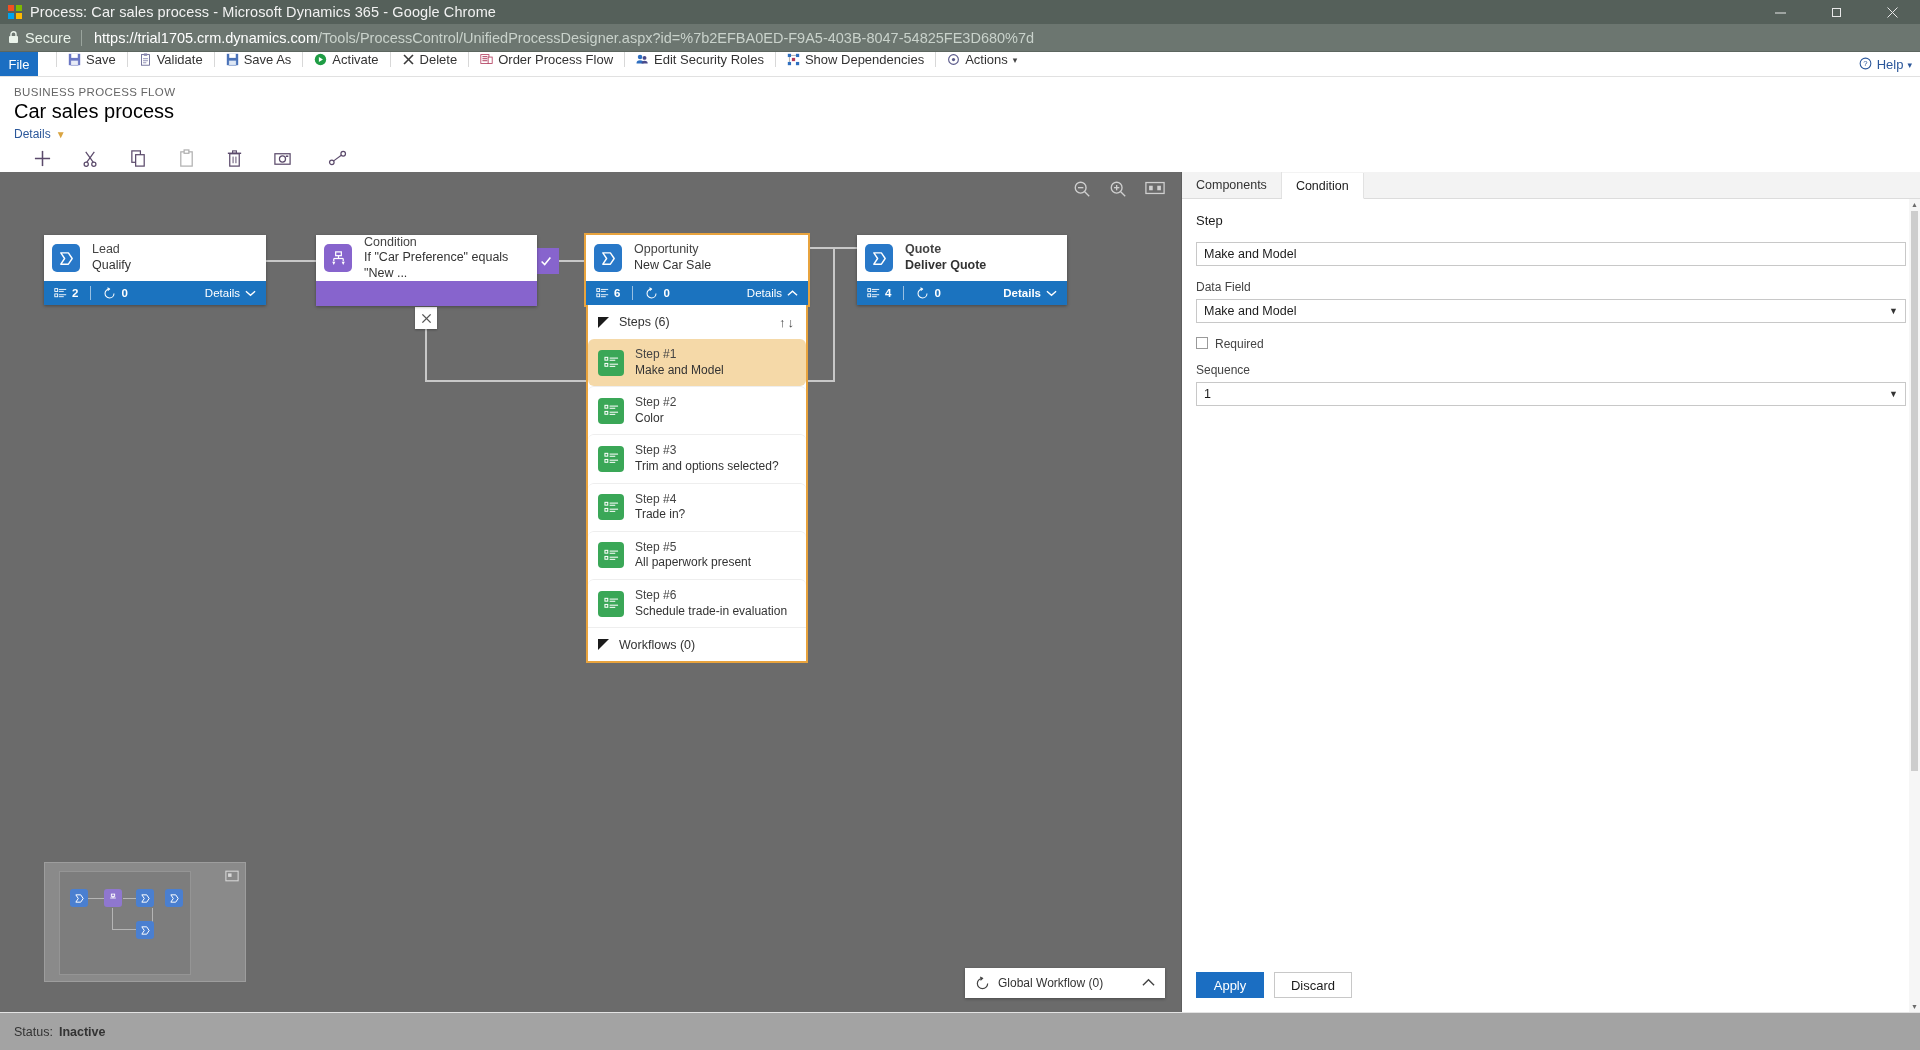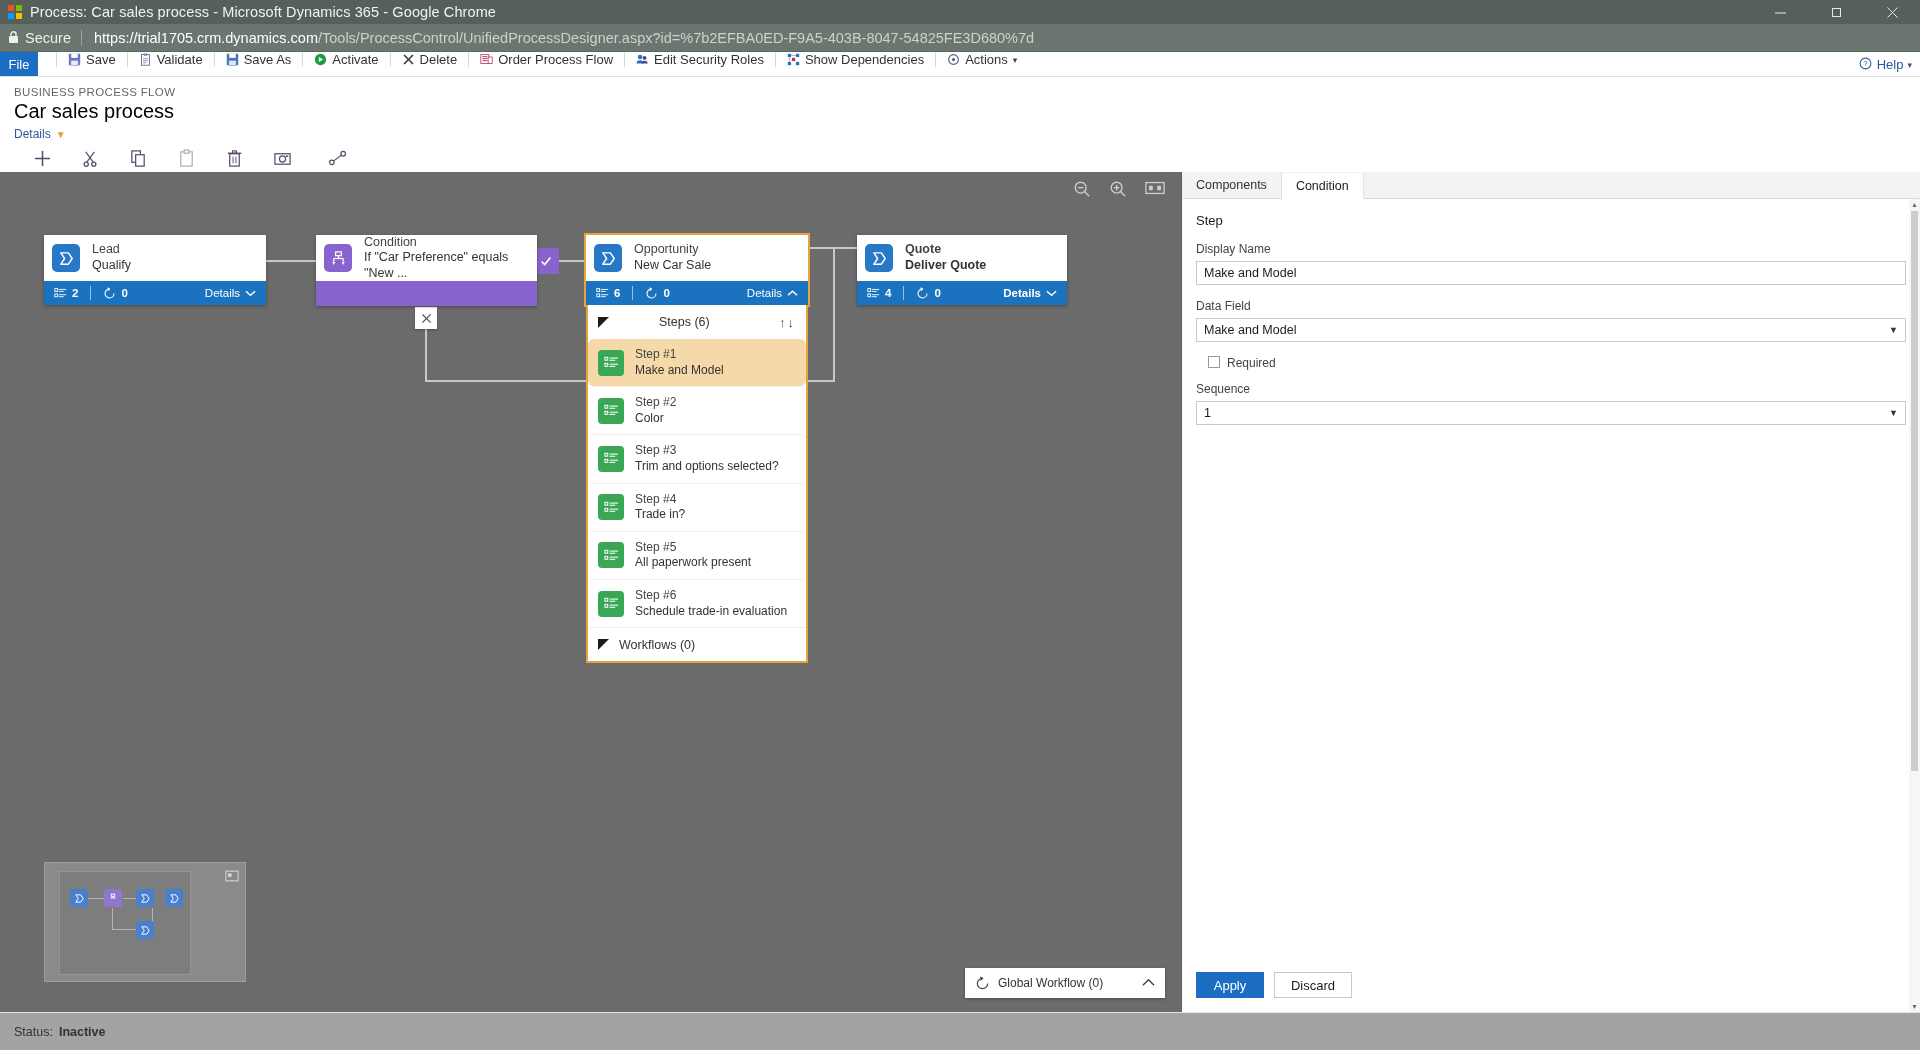--- a/index.html
+++ b/index.html
@@ -97,21 +97,21 @@
   
   .conn { position: absolute; background: #c8c8c8; }
   .checkmark { position:absolute; width:26px; height:26px; background:#8764cd; display:flex; align-items:center; justify-content:center; color:#fff; }
   .xmark { position:absolute; width:22px; height:22px; background:#ffffff; display:flex; align-items:center; justify-content:center; color:#555; font-size:13px; box-shadow:0 1px 2px rgba(0,0,0,.3); }
 
   
   .steps-panel {
     position: absolute; background: #fff; border: 2px solid #e8a33d; border-top: none;
     width: 222px;
   }
-  .steps-head { display:flex; align-items:center; height: 34px; padding: 0 10px; font-size: 12.5px; color:#333;gap:40px; }
+  .steps-head { display:flex; align-items:center; height: 34px; padding: 0 10px; font-size: 12.5px; color:#333; }
   .tri { width:0;height:0;border-left:11px solid #1b1b1b;border-bottom:11px solid transparent; margin-right:10px; transform: rotate(0deg);}
   .steps-head .arrows { margin-left:auto; color:#444; font-size:13px; letter-spacing:2px; }
   .step-row { display:flex; align-items:center; padding: 8px 10px; border-top: 1px solid #eee; border-radius: 6px; }
   .step-row.active { background: #f5d9a8; border-top: none; }
   .step-ico { width: 26px; height: 26px; border-radius: 4px; background:#3aa757; display:flex;align-items:center;justify-content:center; flex:0 0 auto; }
   .step-txt { margin-left: 11px; line-height:1.3; }
   .step-n { font-size: 12px; color:#444; }
   .step-d { font-size: 12px; color:#333; }
   .wf-row { display:flex; align-items:center; height: 34px; padding: 0 10px; font-size:12.5px; color:#333; border-top:1px solid #eee;}
 
@@ -133,21 +133,21 @@
   .tabs { display:flex; border-bottom: 1px solid #dcdcdc; background:#f3f3f3; height: 27px; }
   .tab { padding: 0 14px; font-size: 12.5px; color:#333; display:flex; align-items:center; border-right:1px solid #e2e2e2; }
   .tab.active { background:#fff; color:#1b1b1b; border-bottom: 1px solid #fff; position:relative; top:1px; }
   .panel-body { padding: 14px 14px 0 14px; flex:1; position: relative;}
   .panel-title { font-size: 13px; color:#1b1b1b; margin-bottom: 14px; }
   .fld-label { font-size: 12px; color:#444; margin-bottom: 5px; }
   .fld-input { width: 100%; height: 24px; border: 1px solid #c8c8c8; font-size:12.5px; padding: 0 7px; color:#1b1b1b; display:flex; align-items:center; background:#fff;}
   .fld-select { width: 100%; height: 24px; border: 1px solid #c8c8c8; font-size:12.5px; padding: 0 7px; color:#1b1b1b; display:flex; align-items:center; background:#fff; }
   .fld-select .dd { margin-left:auto; font-size:9px; color:#333; }
   .fld-gap { height: 14px; }
-  .chk-row { display:flex; align-items:flex-start; margin: 14px 0 12px 12px; }
+  .chk-row { display:flex; align-items:flex-start; margin: 14px 0 12px 0; }
   .chk { width:12px;height:12px;border:1px solid #9a9a9a;background:#fff;margin-right:7px;}
   .chk-label { font-size:12px; color:#444; }
   .panel-scroll { position:absolute; right:0; top:27px; bottom:0; width: 11px; background:#f6f6f6; }
   .sc-arrow { height:11px; display:flex; align-items:center; justify-content:center; color:#6b6b6b; font-size:7px;}
   .sc-thumb { position:absolute; top: 12px; left:2px; width:7px; height: 560px; background:#cdcdcd;}
   .panel-actions { padding: 0 14px 14px 14px; display:flex; gap:10px; }
   .btn-primary { background:#1b6ec2; color:#fff; font-size:13px; width: 68px; height: 26px; display:flex;align-items:center;justify-content:center;}
   .btn-secondary { background:#fff; color:#1b1b1b; font-size:13px; width: 78px; height: 26px; display:flex;align-items:center;justify-content:center; border:1px solid #c8c8c8;}
 
   
@@ -786,21 +786,20 @@
 
     <div class="rightpanel">
       <div class="tabs">
         <div class="tab">Components</div>
         <div class="tab active">Condition</div>
       </div>
 
       <div class="panel-body">
         <div class="panel-title">Step</div>
 
-        <div class="fld-label">Display Name</div>
         <div class="fld-input">Make and Model</div>
 
         <div class="fld-gap"></div>
 
         <div class="fld-label">Data Field</div>
         <div class="fld-select">
           <span>Make and Model</span>
           <span class="dd">▼</span>
         </div>
 

